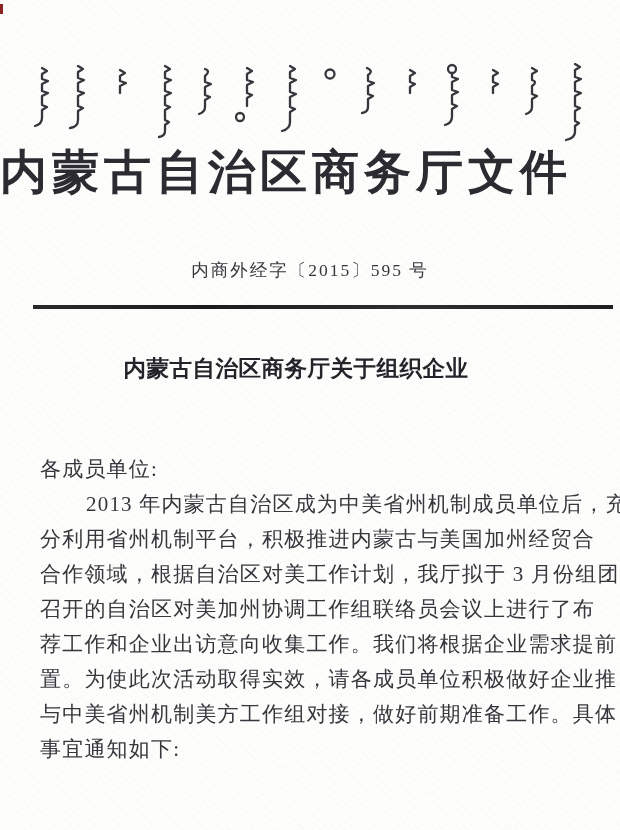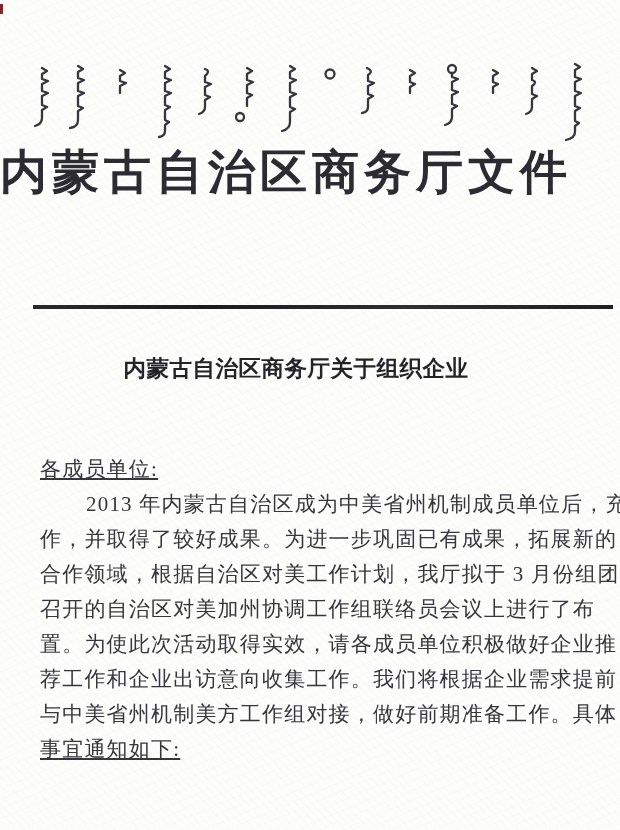--- a/index.html
+++ b/index.html
@@ -53,21 +53,21 @@
     letter-spacing:1.2px;
     color:#36363c;
   }
   .bline{
     text-align:justify;
     text-align-last:justify;
     white-space:nowrap;
   }
   .bline.first-indent{padding-left:46px;}
   .bline.plain{
-    text-align:left;text-align-last:left;text-decoration:underline;
+    text-align:left;text-align-last:left;
   }
 </style>
 </head>
 <body>
 
 <div class="page">
 
   <div class="scan-artifact"></div>
 
   <div class="banner">
@@ -86,32 +86,33 @@
       <circle cx="424" cy="9" r="4"></circle>
       <path d="M424,13 v4 l6,2 -6,3 v8 l6,2 -6,3 v9 l5,2 -5,3 v8 q0,6 -7,8"></path>
       <path d="M465,10 l5,3 -5,3 v6 l5,2 -5,3 v6"></path>
       <path d="M504,8 l5,3 -5,3 v6 q6,2 0,6 v8 l5,2 -5,3 v8 q0,5 -6,7"></path>
       <path d="M547,4 l5,3 -5,3 v7 l6,2 -6,3 v9 l6,2 -6,3 v10 l5,2 -5,3 v10 l4,2 -4,3 v6 q0,6 -9,8"></path>
     </svg>
   </div>
 
   <div class="org-title">内蒙古自治区商务厅文件</div>
 
+  <div class="doc-number">内商外经字〔2015〕595 号</div>
 
   <div class="divider"></div>
 
   <div class="notice-title">
     <div>内蒙古自治区商务厅关于组织企业</div>
   </div>
 
   <div class="body-text">
     <div class="bline plain">各成员单位:</div>
     <div class="bline first-indent">2013 年内蒙古自治区成为中美省州机制成员单位后，充</div>
-    <div class="bline">作，并取得了较好成果。为进一步巩固已有成果，拓展新的</div>
+    <div class="bline">分利用省州机制平台，积极推进内蒙古与美国加州经贸合</div>
     <div class="bline">合作领域，根据自治区对美工作计划，我厅拟于 3 月份组团</div>
     <div class="bline">召开的自治区对美加州协调工作组联络员会议上进行了布</div>
+    <div class="bline">荐工作和企业出访意向收集工作。我们将根据企业需求提前</div>
     <div class="bline">置。为使此次活动取得实效，请各成员单位积极做好企业推</div>
-    <div class="bline">荐工作和企业出访意向收集工作。我们将根据企业需求提前</div>
     <div class="bline">与中美省州机制美方工作组对接，做好前期准备工作。具体</div>
     <div class="bline plain">事宜通知如下:</div>
   </div>
 
 </div>
 
 </body></html>

